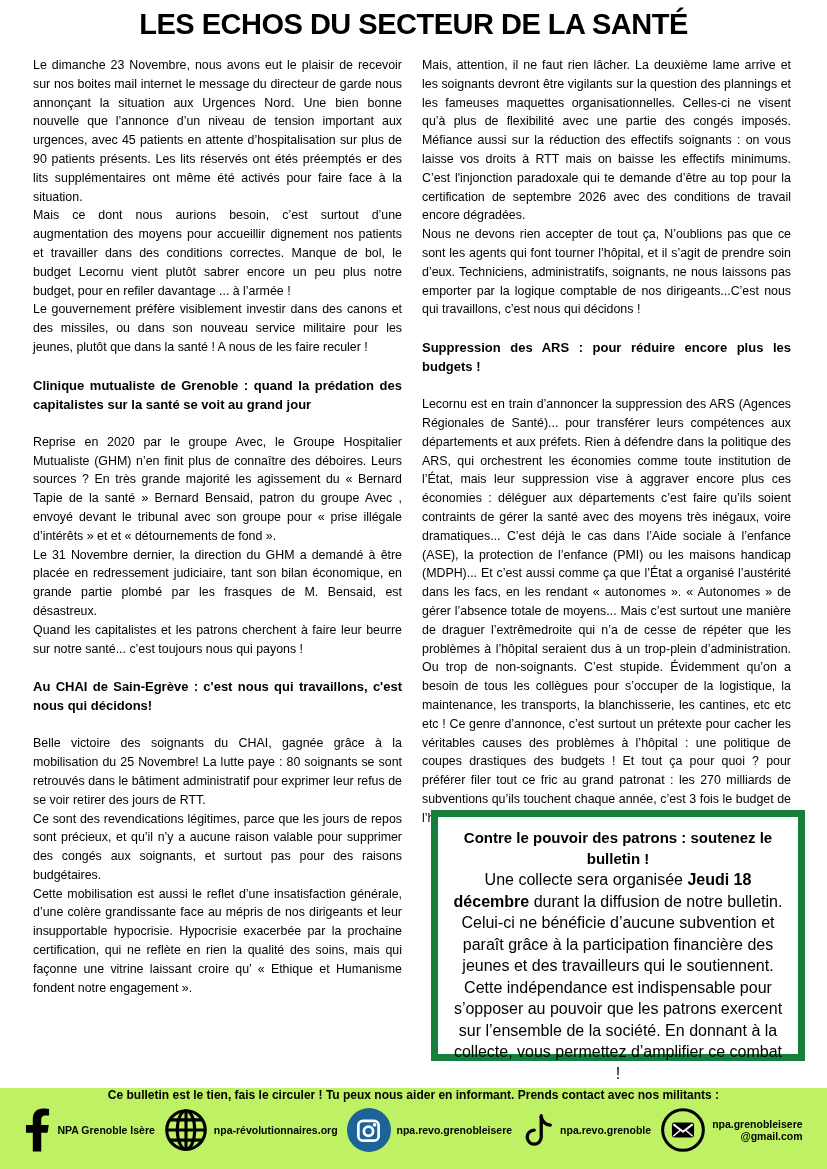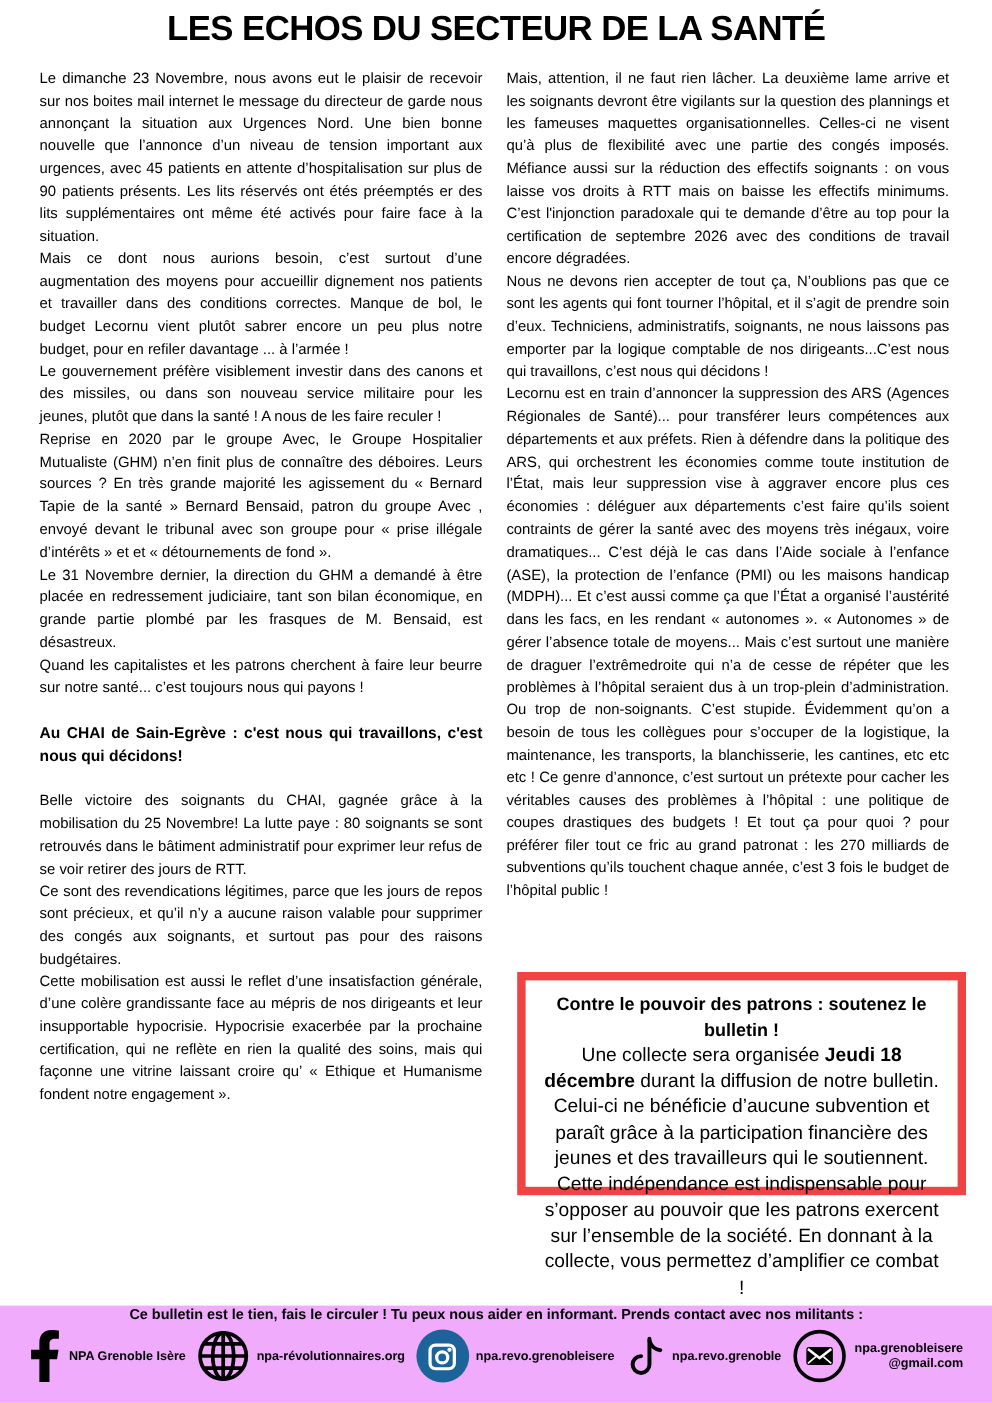--- a/index.html
+++ b/index.html
@@ -41,43 +41,43 @@
     font-weight: 700;
     text-align: justify;
     margin: 19px 0;
   }
   .col h2.first { margin-top: 0; }
   .col p { margin: 0; }
 
   .callout {
     position: absolute;
     left: 431px; top: 810px;
-    width: 374px; height: 186px;
+    width: 374px; height: 251px;
     box-sizing: border-box;
-    border: 7px solid #ef4444;
+    border: 7px solid #15803d;
     background: #fff;
     padding: 6px 12px;
   }
   .callout-title {
     font-weight: 700;
     font-size: 15px;
     line-height: 21px;
     text-align: center;
     margin-top: 4px;
   }
   .callout-body {
     font-size: 16px;
     line-height: 21.5px;
     text-align: center;
   }
 
   .footer {
     position: absolute;
     top: 1088px; left: 0; right: 0; bottom: 0;
-    background: #f0abfc;
+    background: #bef264;
     text-align: center;
   }
   .footer-tagline {
     font-weight: 700;
     font-size: 12px;
     line-height: 14px;
   }
   .contacts {
     margin-top: 4px;
     display: flex;
@@ -112,34 +112,36 @@
 
   <h1 class="title">LES ECHOS DU SECTEUR DE LA SANTÉ</h1>
 
   <div class="columns">
 
     <div class="col">
       <p>Le dimanche 23 Novembre, nous avons eut le plaisir de recevoir sur nos boites mail internet le message du directeur de garde nous annonçant la situation aux Urgences Nord. Une bien bonne nouvelle que l’annonce d’un niveau de tension important aux urgences, avec 45 patients en attente d’hospitalisation sur plus de 90 patients présents. Les lits réservés ont étés préemptés er des lits supplémentaires ont même été activés pour faire face à la situation.</p>
       <p>Mais ce dont nous aurions besoin, c’est surtout d’une augmentation des moyens pour accueillir dignement nos patients et travailler dans des conditions correctes. Manque de bol, le budget Lecornu vient plutôt sabrer encore un peu plus notre budget, pour en refiler davantage ... à l’armée !</p>
       <p>Le gouvernement préfère visiblement investir dans des canons et des missiles, ou dans son nouveau service militaire pour les jeunes, plutôt que dans la santé ! A nous de les faire reculer !</p>
 
+      <h2>Clinique mutualiste de Grenoble : quand la prédation des capitalistes sur la santé se voit au grand jour</h2>
       <p>Reprise en 2020 par le groupe Avec, le Groupe Hospitalier Mutualiste (GHM) n’en finit plus de connaître des déboires. Leurs sources ? En très grande majorité les agissement du « Bernard Tapie de la santé » Bernard Bensaid, patron du groupe Avec , envoyé devant le tribunal avec son groupe pour « prise illégale d’intérêts » et et « détournements de fond ».</p>
       <p>Le 31 Novembre dernier, la direction du GHM a demandé à être placée en redressement judiciaire, tant son bilan économique, en grande partie plombé par les frasques de M. Bensaid, est désastreux.</p>
       <p>Quand les capitalistes et les patrons cherchent à faire leur beurre sur notre santé... c’est toujours nous qui payons !</p>
 
       <h2>Au CHAI de Sain-Egrève : c'est nous qui travaillons, c'est nous qui décidons!</h2>
       <p>Belle victoire des soignants du CHAI, gagnée grâce à la mobilisation du 25 Novembre! La lutte paye : 80 soignants se sont retrouvés dans le bâtiment administratif pour exprimer leur refus de se voir retirer des jours de RTT.</p>
       <p>Ce sont des revendications légitimes, parce que les jours de repos sont précieux, et qu’il n’y a aucune raison valable pour supprimer des congés aux soignants, et surtout pas pour des raisons budgétaires.</p>
       <p>Cette mobilisation est aussi le reflet d’une insatisfaction générale, d’une colère grandissante face au mépris de nos dirigeants et leur insupportable hypocrisie. Hypocrisie exacerbée par la prochaine certification, qui ne reflète en rien la qualité des soins, mais qui façonne une vitrine laissant croire qu’ « Ethique et Humanisme fondent notre engagement ».</p>
     </div>
 
     <div class="col">
       <p>Mais, attention, il ne faut rien lâcher. La deuxième lame arrive et les soignants devront être vigilants sur la question des plannings et les fameuses maquettes organisationnelles. Celles-ci ne visent qu’à plus de flexibilité avec une partie des congés imposés. Méfiance aussi sur la réduction des effectifs soignants : on vous laisse vos droits à RTT mais on baisse les effectifs minimums. C’est l'injonction paradoxale qui te demande d’être au top pour la certification de septembre 2026 avec des conditions de travail encore dégradées.</p>
       <p>Nous ne devons rien accepter de tout ça, N’oublions pas que ce sont les agents qui font tourner l’hôpital, et il s’agit de prendre soin d’eux. Techniciens, administratifs, soignants, ne nous laissons pas emporter par la logique comptable de nos dirigeants...C’est nous qui travaillons, c’est nous qui décidons !</p>
 
+      <h2>Suppression des ARS : pour réduire encore plus les budgets !</h2>
       <p>Lecornu est en train d’annoncer la suppression des ARS (Agences Régionales de Santé)... pour transférer leurs compétences aux départements et aux préfets. Rien à défendre dans la politique des ARS, qui orchestrent les économies comme toute institution de l’État, mais leur suppression vise à aggraver encore plus ces économies : déléguer aux départements c’est faire qu’ils soient contraints de gérer la santé avec des moyens très inégaux, voire dramatiques... C’est déjà le cas dans l’Aide sociale à l’enfance (ASE), la protection de l’enfance (PMI) ou les maisons handicap (MDPH)... Et c’est aussi comme ça que l’État a organisé l’austérité dans les facs, en les rendant « autonomes ». « Autonomes » de gérer l’absence totale de moyens... Mais c’est surtout une manière de draguer l’extrêmedroite qui n’a de cesse de répéter que les problèmes à l’hôpital seraient dus à un trop-plein d’administration. Ou trop de non-soignants. C’est stupide. Évidemment qu’on a besoin de tous les collègues pour s’occuper de la logistique, la maintenance, les transports, la blanchisserie, les cantines, etc etc etc ! Ce genre d’annonce, c’est surtout un prétexte pour cacher les véritables causes des problèmes à l’hôpital : une politique de coupes drastiques des budgets ! Et tout ça pour quoi ? pour préférer filer tout ce fric au grand patronat : les 270 milliards de subventions qu’ils touchent chaque année, c’est 3 fois le budget de l’hôpital public !</p>
     </div>
 
   </div>
 
   <div class="callout">
     <div class="callout-title">Contre le pouvoir des patrons : soutenez le bulletin !</div>
     <div class="callout-body"><span>Une collecte sera organisée </span><strong>Jeudi 18 décembre</strong><span> durant la diffusion de notre bulletin. Celui-ci ne bénéficie d’aucune subvention et paraît grâce à la participation financière des jeunes et des travailleurs qui le soutiennent. Cette indépendance est indispensable pour s’opposer au pouvoir que les patrons exercent sur l’ensemble de la société. En donnant à la collecte, vous permettez d’amplifier ce combat !</span></div>
   </div>
 

